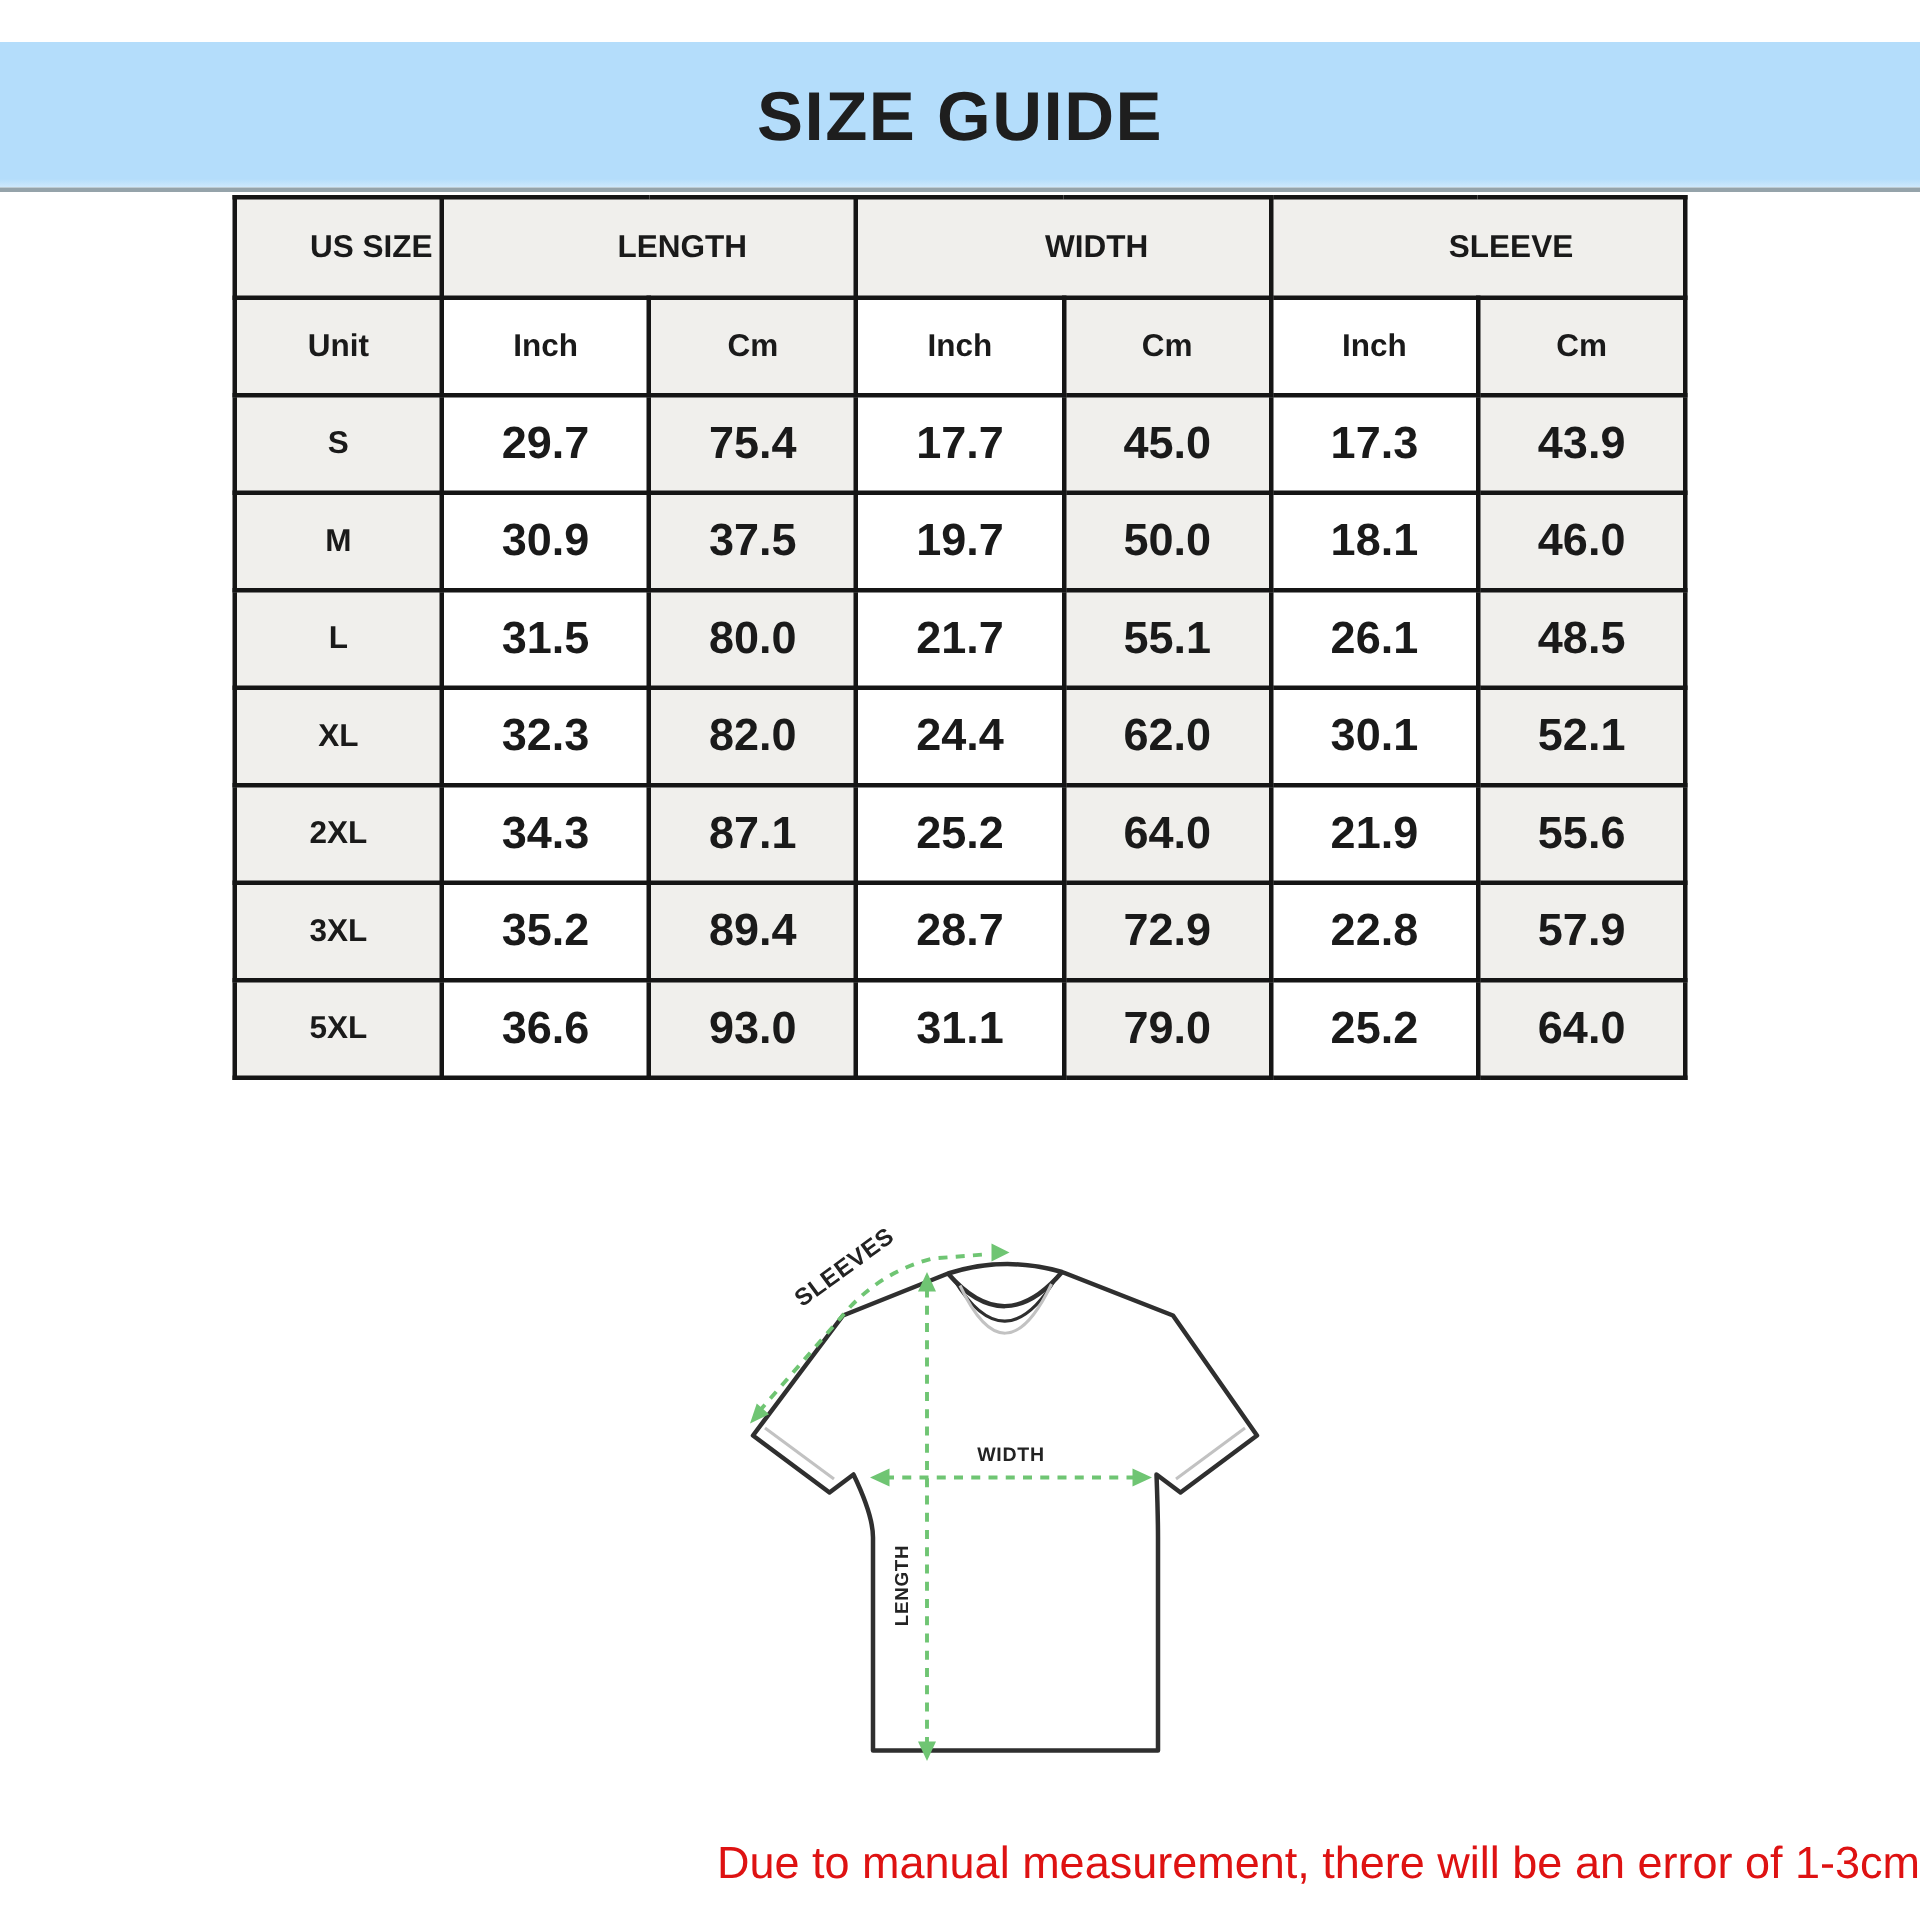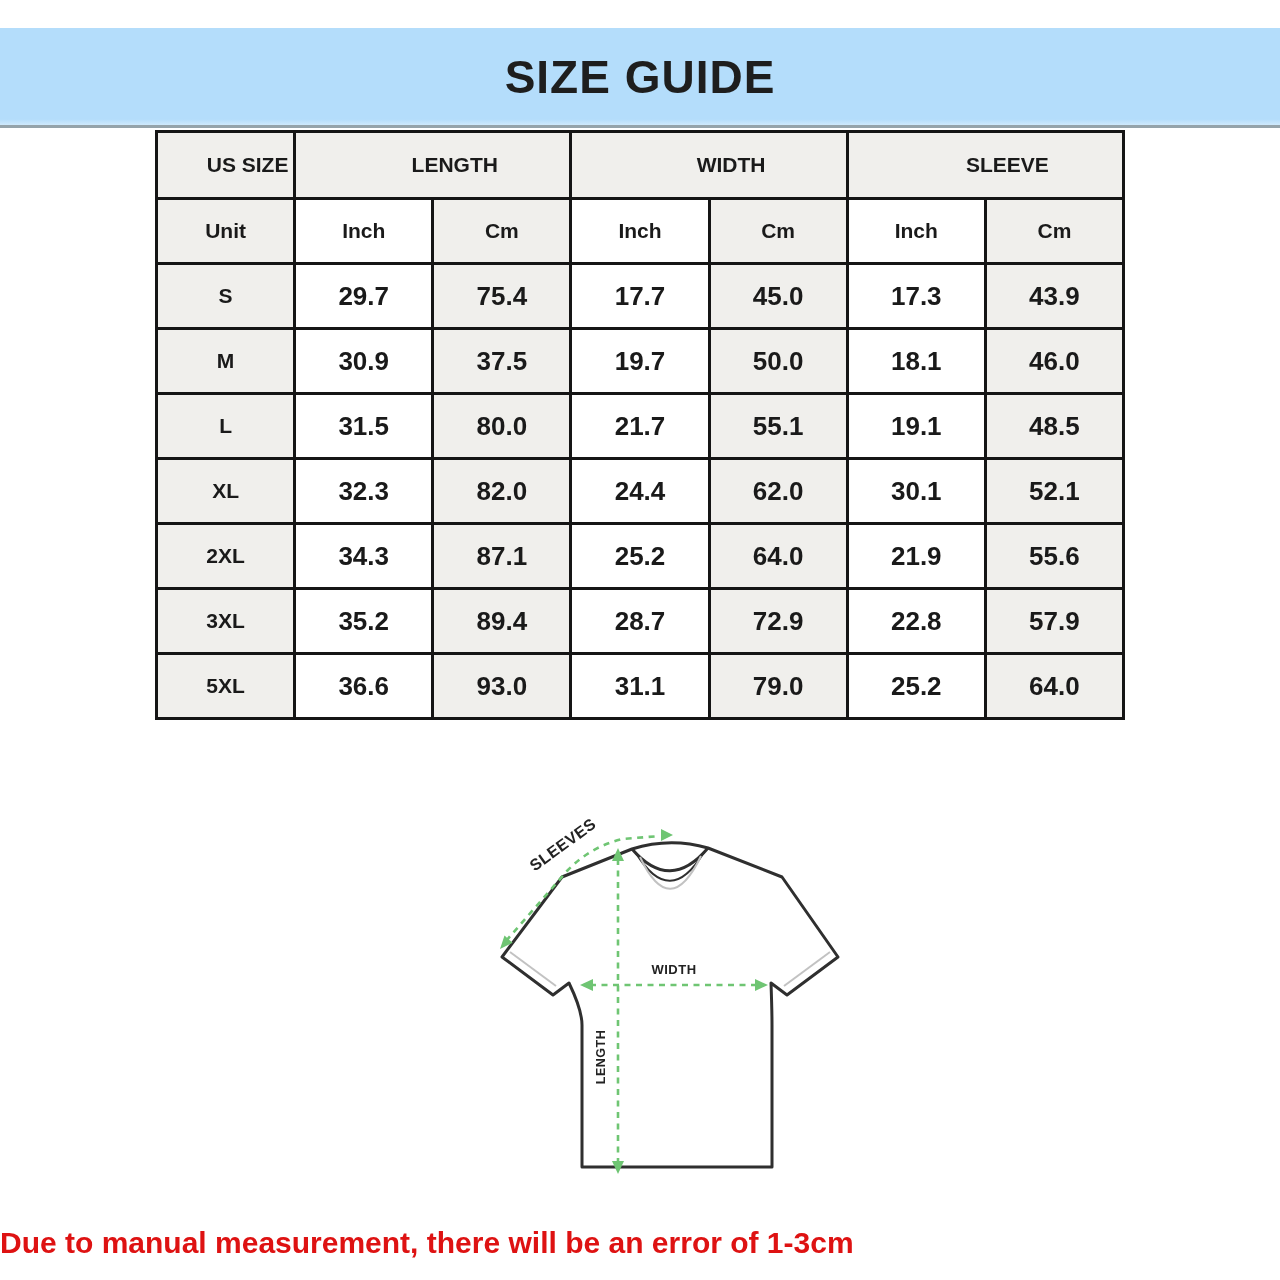--- a/index.html
+++ b/index.html
@@ -47,21 +47,21 @@
   }
   table.size-table th, table.size-table td {
     border: 3px solid #151515;
     text-align: center;
     vertical-align: middle;
     color: #1a1a1a;
     padding: 0;
   }
   table.size-table thead tr.group-row th { height: 67px; font-size: 21px; font-weight: 700; padding-left: 44px; }
   table.size-table thead tr.unit-row  th { height: 65px; font-size: 21px; font-weight: 700; margin-top: 28px; }
-  table.size-table tbody td { height: 65px; font-size: 26px; font-weight: 700; }
+  table.size-table tbody td { height: 65px; font-size: 30px; font-weight: 700; }
   table.size-table tbody td.size-cell { font-size: 21px; }
   .c-gray  { background: #f0efec; }
   .c-white { background: #ffffff; }
   
   .diagram {
     position: absolute;
     top: 815px;
     left: 470px;
     width: 430px;
     height: 400px;
@@ -78,23 +78,23 @@
     font-weight: bold;
     fill: #232323;
     letter-spacing: 0.5px;
   }
   
   .note {
     position: absolute;
     top: 1226px;
     left: 0;
     width: 100%;
-    text-align: left;
+    text-align: right;
     font-size: 30px;
-    font-weight: 700;
+    font-weight: 400;
     color: #de1212;
   }
 </style>
 </head>
 <body>
 
 <div class="page">
 
   <header class="banner">
     <h1>SIZE GUIDE</h1>
@@ -137,21 +137,21 @@
             <td class="c-gray">50.0</td>
             <td class="c-white">18.1</td>
             <td class="c-gray">46.0</td>
           </tr>
           <tr>
             <td class="c-gray size-cell">L</td>
             <td class="c-white">31.5</td>
             <td class="c-gray">80.0</td>
             <td class="c-white">21.7</td>
             <td class="c-gray">55.1</td>
-            <td class="c-white">19.1</td>
+            <td class="c-white">26.1</td>
             <td class="c-gray">48.5</td>
           </tr>
           <tr>
             <td class="c-gray size-cell">XL</td>
             <td class="c-white">32.3</td>
             <td class="c-gray">82.0</td>
             <td class="c-white">24.4</td>
             <td class="c-gray">62.0</td>
             <td class="c-white">30.1</td>
             <td class="c-gray">52.1</td>

